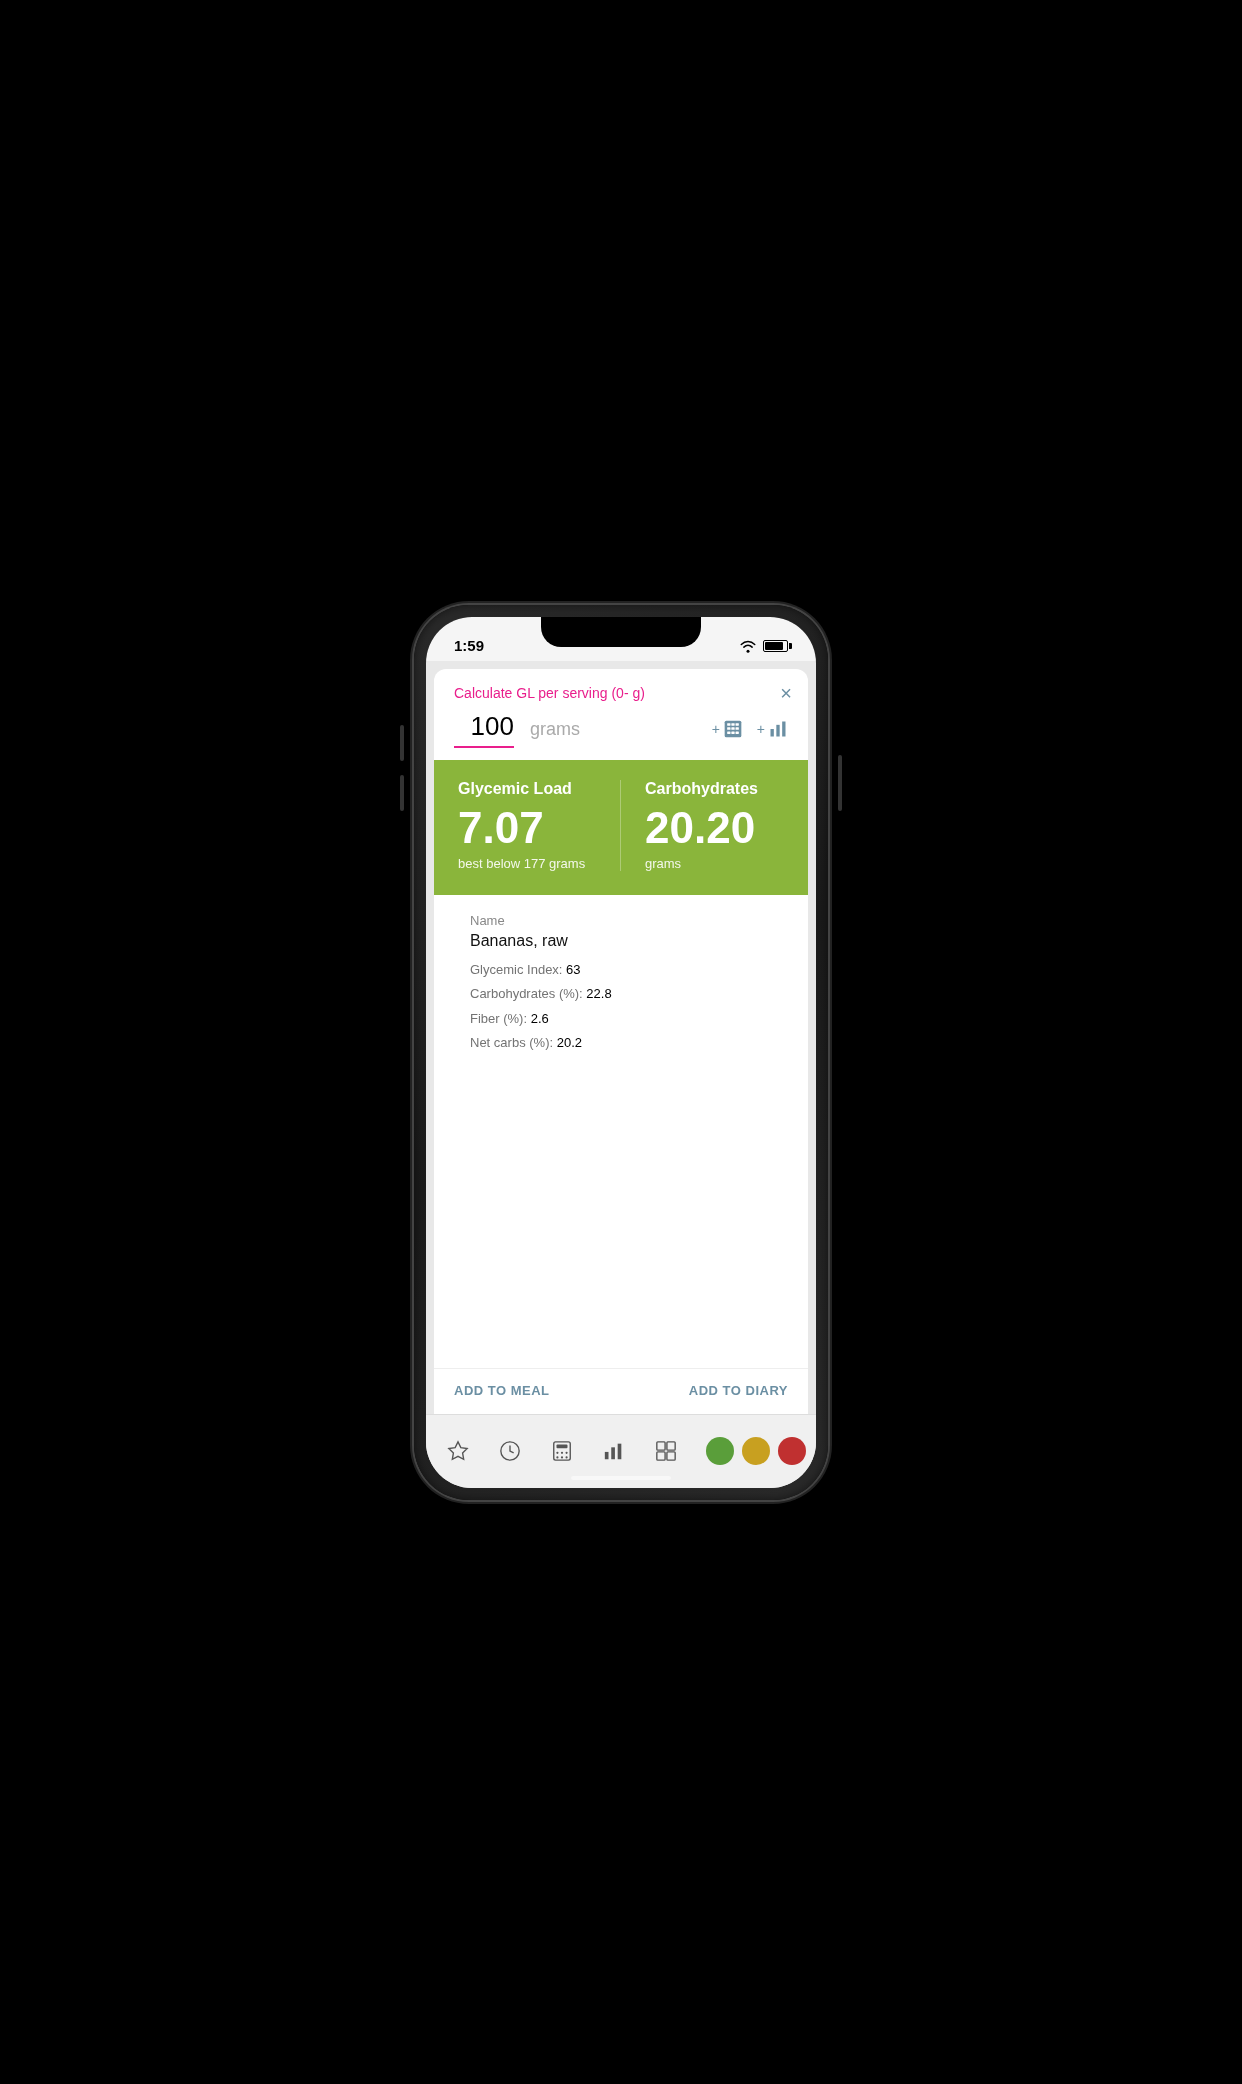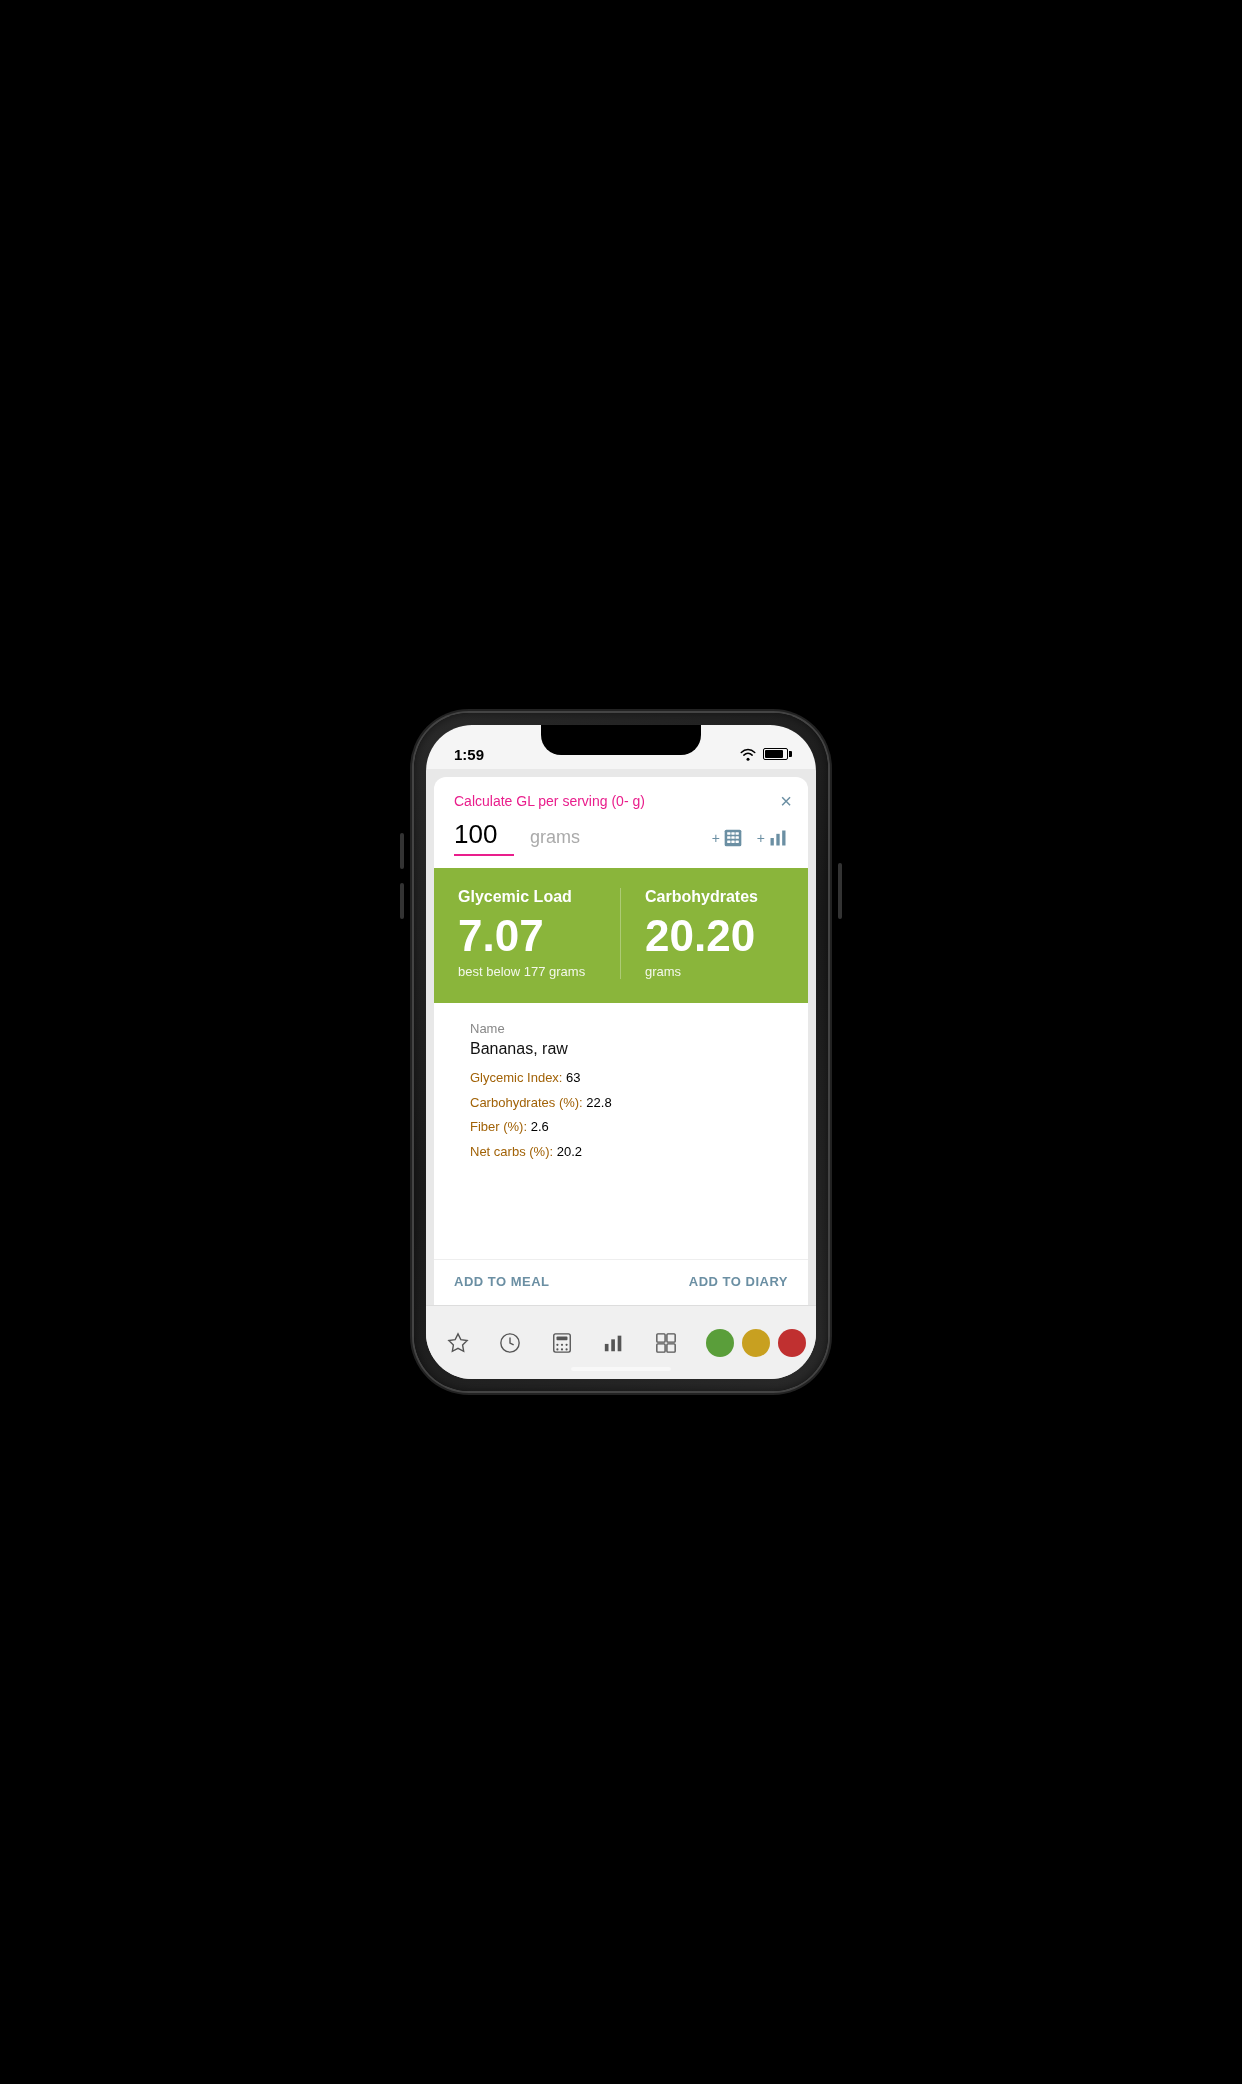--- a/index.html
+++ b/index.html
@@ -8,21 +8,21 @@
       background: #000;
       display: flex;
       justify-content: center;
       align-items: center;
       min-height: 100vh;
       font-family: -apple-system, BlinkMacSystemFont, 'Helvetica Neue', Arial, sans-serif;
     }
 
     .phone-outer {
       width: 414px;
-      height: 678px;
+      height: 895px;
       background: linear-gradient(145deg, #2a2a2a, #1a1a1a, #2a2a2a);
       border-radius: 55px;
       padding: 12px;
       position: relative;
       box-shadow: 0 0 0 2px #444, 0 0 0 4px #222, inset 0 0 10px rgba(0,0,0,0.5);
       margin-top: 20px;
     }
 
     .phone-inner {
       width: 100%;
@@ -157,20 +157,21 @@
       gap: 16px;
     }
 
     .serving-value {
       font-size: 26px;
       font-weight: 400;
       color: #000;
       border-bottom: 2px solid #e91e8c;
       padding-bottom: 4px;
       min-width: 60px;
+      text-align: right;
     }
 
     .serving-unit {
       font-size: 18px;
       color: #aaa;
     }
 
     .toolbar-icons {
       display: flex;
       align-items: center;
@@ -254,21 +255,21 @@
     }
 
     .detail-row {
       font-size: 13px;
       color: #333;
       margin-bottom: 5px;
       line-height: 1.5;
     }
 
     .detail-row .detail-key {
-      color: #a16207;
+      color: #737373;
     }
 
     .detail-row .detail-val {
       font-weight: 500;
       color: #000;
     }
 
     
     .bottom-actions {
       padding: 14px 20px 16px 20px;

